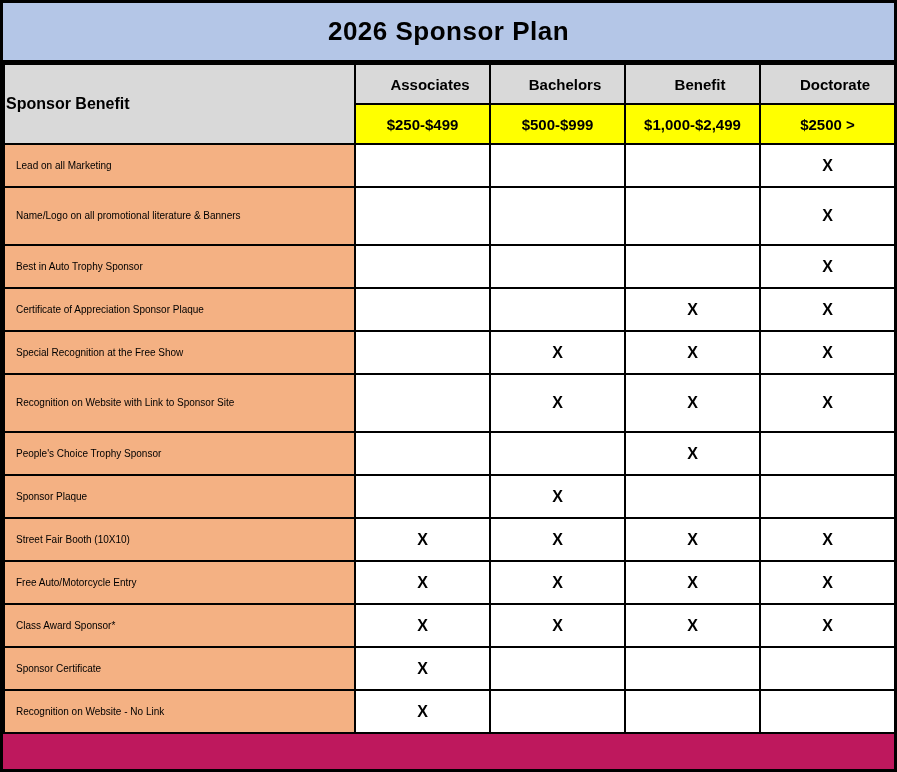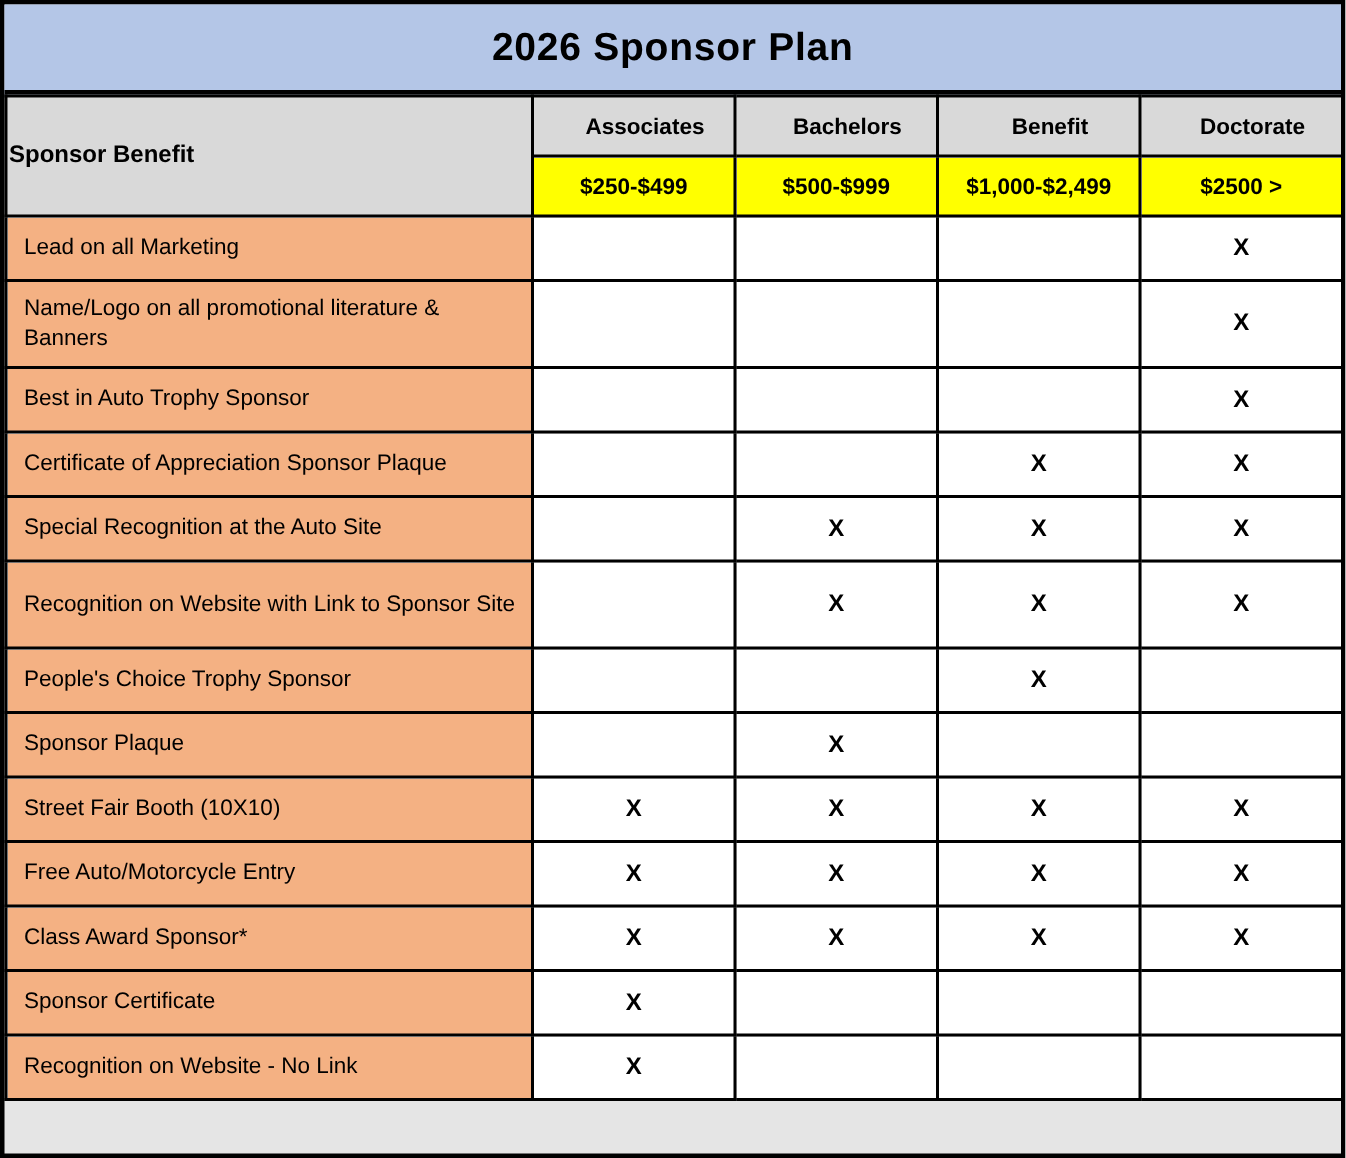--- a/index.html
+++ b/index.html
@@ -3,21 +3,21 @@
 <meta charset="utf-8">
 <style>
   html, body { margin: 0; padding: 0; background: #ffffff; }
   body { font-family: "Liberation Sans", sans-serif; color: #000; }
 
   .sheet {
     width: 897px;
     height: 772px;
     box-sizing: border-box;
     border: 3px solid var(--border, #000);
-    background: #e5e5e5;
+    background: #be185d;
     display: flex;
     flex-direction: column;
   }
 
   .title-bar {
     height: 57px;
     flex: 0 0 57px;
     background: var(--title-bg, #b4c6e7);
     border-bottom: 3px solid var(--border, #000);
     display: flex;
@@ -61,21 +61,21 @@
     font-size: 15px;
     font-weight: bold;
     text-align: center;
     vertical-align: middle;
   }
 
   tbody tr { height: 43px; }
   tbody tr.tall { height: 58px; }
   td.benefit {
     background: var(--benefit-bg, #f4b183);
-    font-size: 15px;
+    font-size: 10px;
     text-align: left;
     vertical-align: middle;
     padding: 4px 8px 4px 11px;
     line-height: 1.35;
   }
   td.mark {
     background: #ffffff;
     font-size: 16px;
     font-weight: bold;
     text-align: center;
@@ -145,21 +145,21 @@
         <td class="mark">X</td>
       </tr>
       <tr>
         <td class="benefit">Certificate of Appreciation Sponsor Plaque</td>
         <td class="mark"></td>
         <td class="mark"></td>
         <td class="mark">X</td>
         <td class="mark">X</td>
       </tr>
       <tr>
-        <td class="benefit">Special Recognition at the Auto Site</td>
+        <td class="benefit">Special Recognition at the Free Show</td>
         <td class="mark"></td>
         <td class="mark">X</td>
         <td class="mark">X</td>
         <td class="mark">X</td>
       </tr>
       <tr class="tall">
         <td class="benefit">Recognition on Website with Link to Sponsor Site</td>
         <td class="mark"></td>
         <td class="mark">X</td>
         <td class="mark">X</td>

